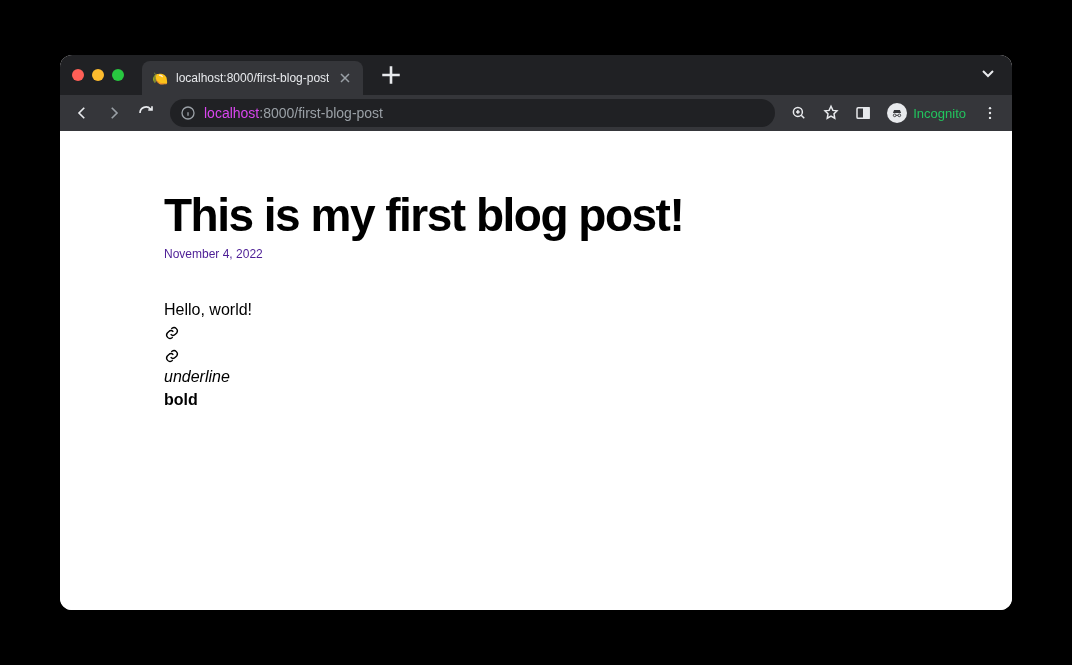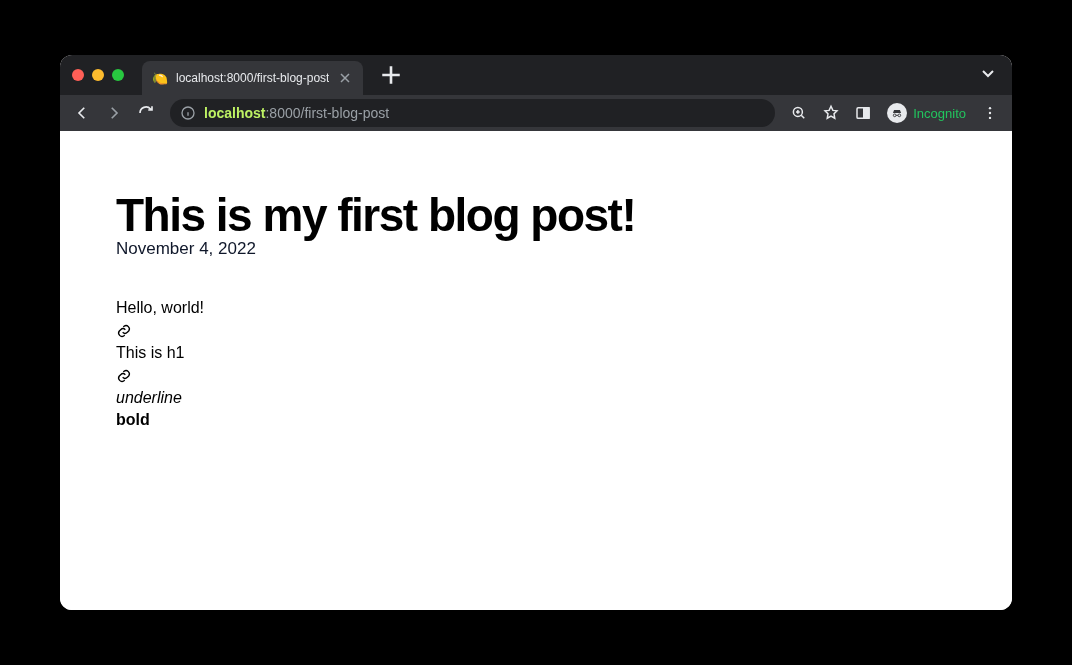--- a/index.html
+++ b/index.html
@@ -134,21 +134,21 @@
       display: flex;
       align-items: center;
     }
     .site-info svg { width: 16px; height: 16px; }
     .url {
       color: #9aa0a6;
       font-size: 14px;
       flex: 1;
       white-space: nowrap;
     }
-    .url .host { color: #bef264; font-weight: 700; }
+    .url .host { color: #d946ef; font-weight: 400; }
     .toolbar-icon {
       width: 28px;
       height: 28px;
       display: flex;
       align-items: center;
       justify-content: center;
       color: #e8eaed;
       cursor: pointer;
     }
     .toolbar-icon svg { width: 18px; height: 18px; }
@@ -168,33 +168,33 @@
       height: 20px;
       display: flex;
       align-items: center;
       justify-content: center;
     }
     .incognito-icon svg { width: 14px; height: 14px; }
     .content {
       flex: 1;
       background: #fff;
       overflow: auto;
-      padding: 60px 70px 30px 56px;
+      padding: 60px 70px 30px 104px;
     }
     .post-title {
       font-size: 46px;
       font-weight: 800;
       letter-spacing: -1.5px;
       color: #000;
       line-height: 1.05;
     }
     .post-date {
-      font-size: 17px;
-      color: #0f172a;
-      margin-top: 0;
+      font-size: 12px;
+      color: #4c1d95;
+      margin-top: 8px;
     }
     .post-body {
       margin-top: 38px;
       font-size: 16px;
       color: #000;
     }
     .post-body .line {
       line-height: 1.4;
     }
     .link-icon svg {
@@ -307,21 +307,20 @@
     <h1 class="post-title">This is my first blog post!</h1>
     <div class="post-date">November 4, 2022</div>
     <div class="post-body">
       <div class="line">Hello, world!</div>
       <div class="line link-icon">
         <svg viewBox="0 0 24 24" fill="none" stroke="#000" stroke-width="2">
             <path d="M10 14a5 5 0 0 0 7 0l2-2a5 5 0 0 0-7-7l-1 1"></path>
             <path d="M14 10a5 5 0 0 0-7 0l-2 2a5 5 0 0 0 7 7l1-1"></path>
           </svg>
       </div>
-      <div class="line">This is h1</div>
       <div class="line link-icon">
         <svg viewBox="0 0 24 24" fill="none" stroke="#000" stroke-width="2">
             <path d="M10 14a5 5 0 0 0 7 0l2-2a5 5 0 0 0-7-7l-1 1"></path>
             <path d="M14 10a5 5 0 0 0-7 0l-2 2a5 5 0 0 0 7 7l1-1"></path>
           </svg>
       </div>
       <div class="line italic">underline</div>
       <div class="line bold">bold</div>
     </div>
   </div>

